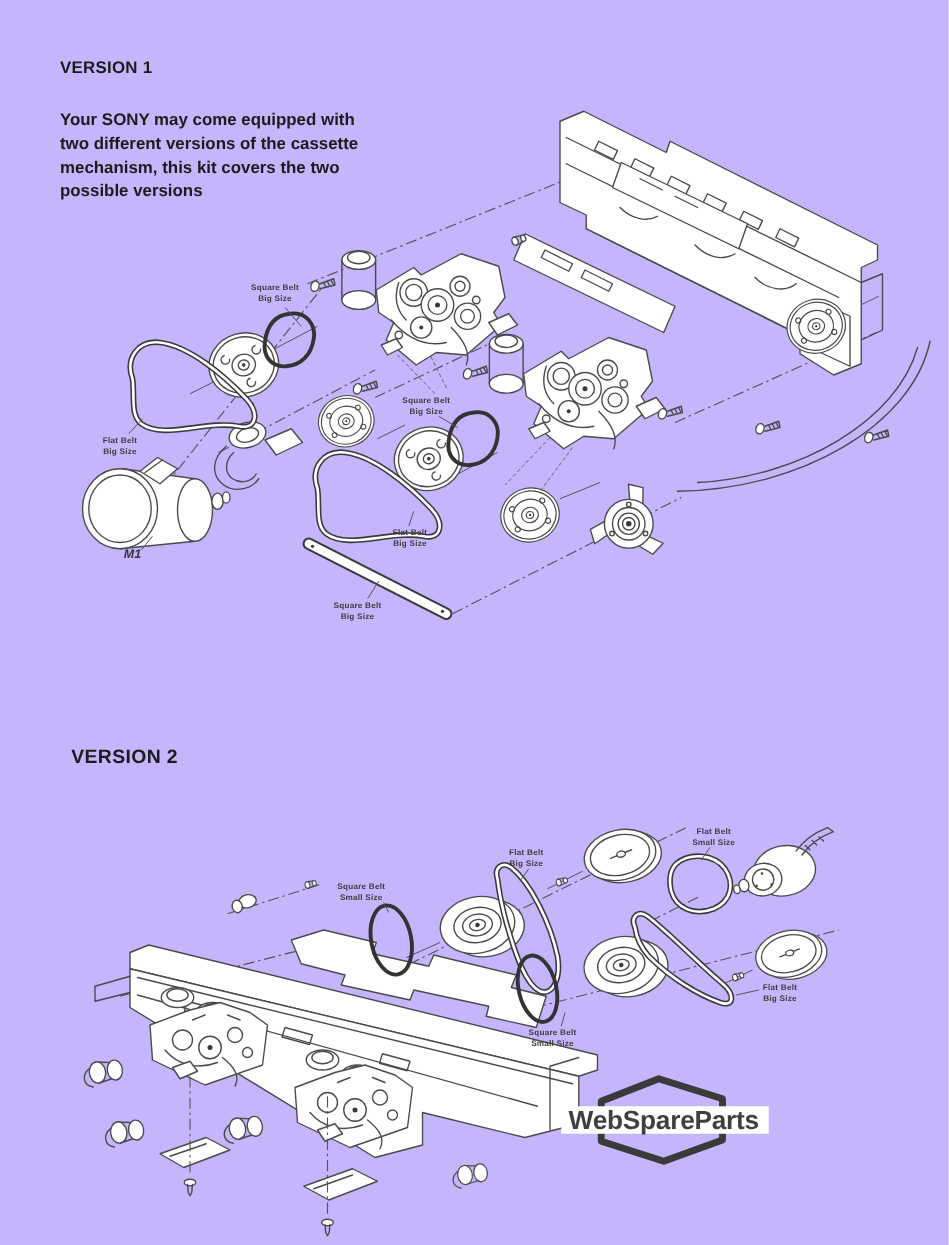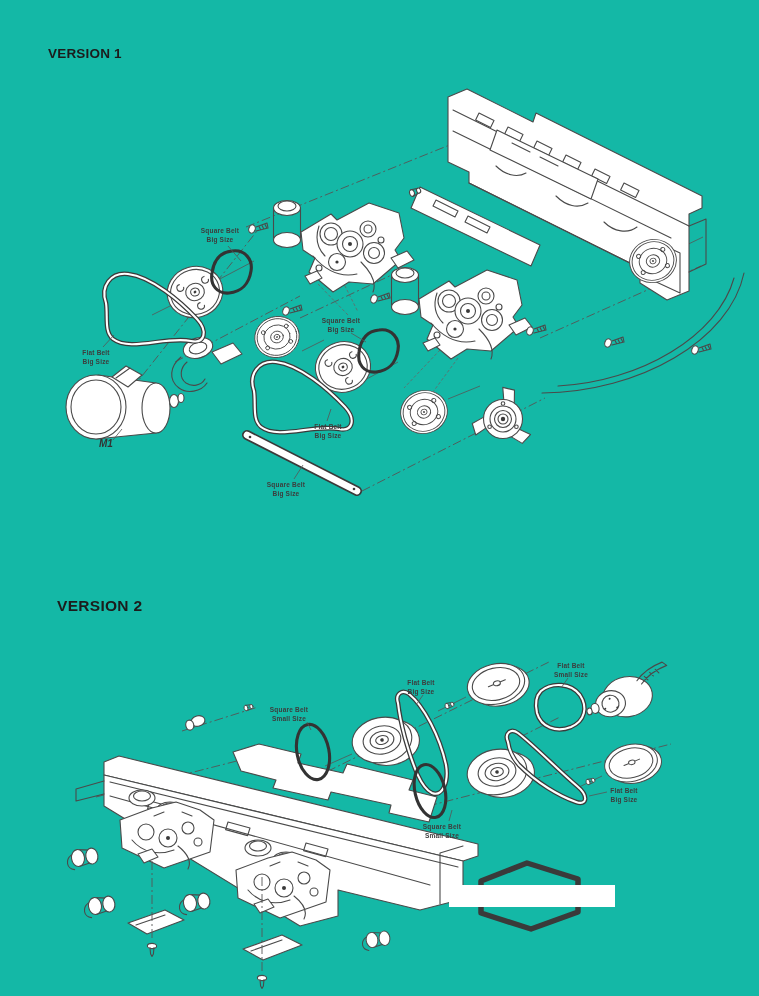--- a/index.html
+++ b/index.html
@@ -1,16 +1,16 @@
 <!DOCTYPE html>
 <html><head>
 <meta charset="utf-8">
 <style>
   html,body{margin:0;padding:0;background:#fff;}
-  .page{position:relative;width:759px;height:996px;background:#14b8a6;overflow:hidden;
+  .page{position:relative;width:759px;height:996px;background:#c4b5fd;overflow:hidden;
         font-family:"Liberation Sans",sans-serif;color:#1c1c1c;}
   .abs{position:absolute;}
   .h1{font-size:13.5px;font-weight:bold;letter-spacing:.2px;}
   .h2{font-size:15.5px;font-weight:bold;letter-spacing:.3px;}
   .intro{font-size:13.5px;font-weight:bold;line-height:19px;white-space:pre-line;width:270px;}
   .lbl{position:absolute;width:70px;margin-left:0;text-align:center;
        font-size:6.5px;font-weight:600;line-height:1.45;color:#3d3d3d;letter-spacing:.2px;}
   .lbl span{display:block;}
   .m1lbl{position:absolute;font-size:10px;font-style:italic;font-weight:600;color:#333;}
   .logo-text{position:absolute;width:210px;text-align:center;font-size:21px;font-weight:bold;
@@ -312,20 +312,24 @@
       <ellipse class="belt" cx="430" cy="791" rx="15" ry="27" transform="rotate(-13 430 791)"></ellipse>
     </g>
 
     <path class="thin" d="M228,246 L241,261 M103,347 L114,335 M113,440 L122,429 M351,333 L366,342 M327,421 L331,409 M294,479 L303,465 M307,722 L311,730 M423,695 L416,705 M568,678 L561,688 M607,792 L589,796 M449,821 L452,810"></path>
 
     <path class="hex" d="M481,881 L527,863 L578,879 L578,912 L531,929 L481,913 Z"></path>
     <rect x="449" y="885" width="166" height="22" fill="#fff"></rect>
   </svg>
 
   <div class="abs h1" style="left:48px;top:46px;">VERSION 1</div>
+  <div class="abs intro" style="left:48px;top:86px;">Your SONY may come equipped with
+two different versions of the cassette
+mechanism, this kit covers the two
+possible versions</div>
 
   <div class="lbl" style="left:185px;top:226px;">
     <span>Square Belt</span>
     <span>Big Size</span>
   </div>
   <div class="lbl" style="left:61px;top:348px;">
     <span>Flat Belt</span>
     <span>Big Size</span>
   </div>
   <div class="m1lbl" style="left:99px;top:438px;">M1</div>
@@ -358,14 +362,15 @@
   </div>
   <div class="lbl" style="left:589px;top:786px;">
     <span>Flat Belt</span>
     <span>Big Size</span>
   </div>
   <div class="lbl" style="left:407px;top:822px;">
     <span>Square Belt</span>
     <span>Small Size</span>
   </div>
 
+  <div class="logo-text" style="left:426px;top:885px;">WebSpareParts</div>
 
 </div>
 
 </body></html>

